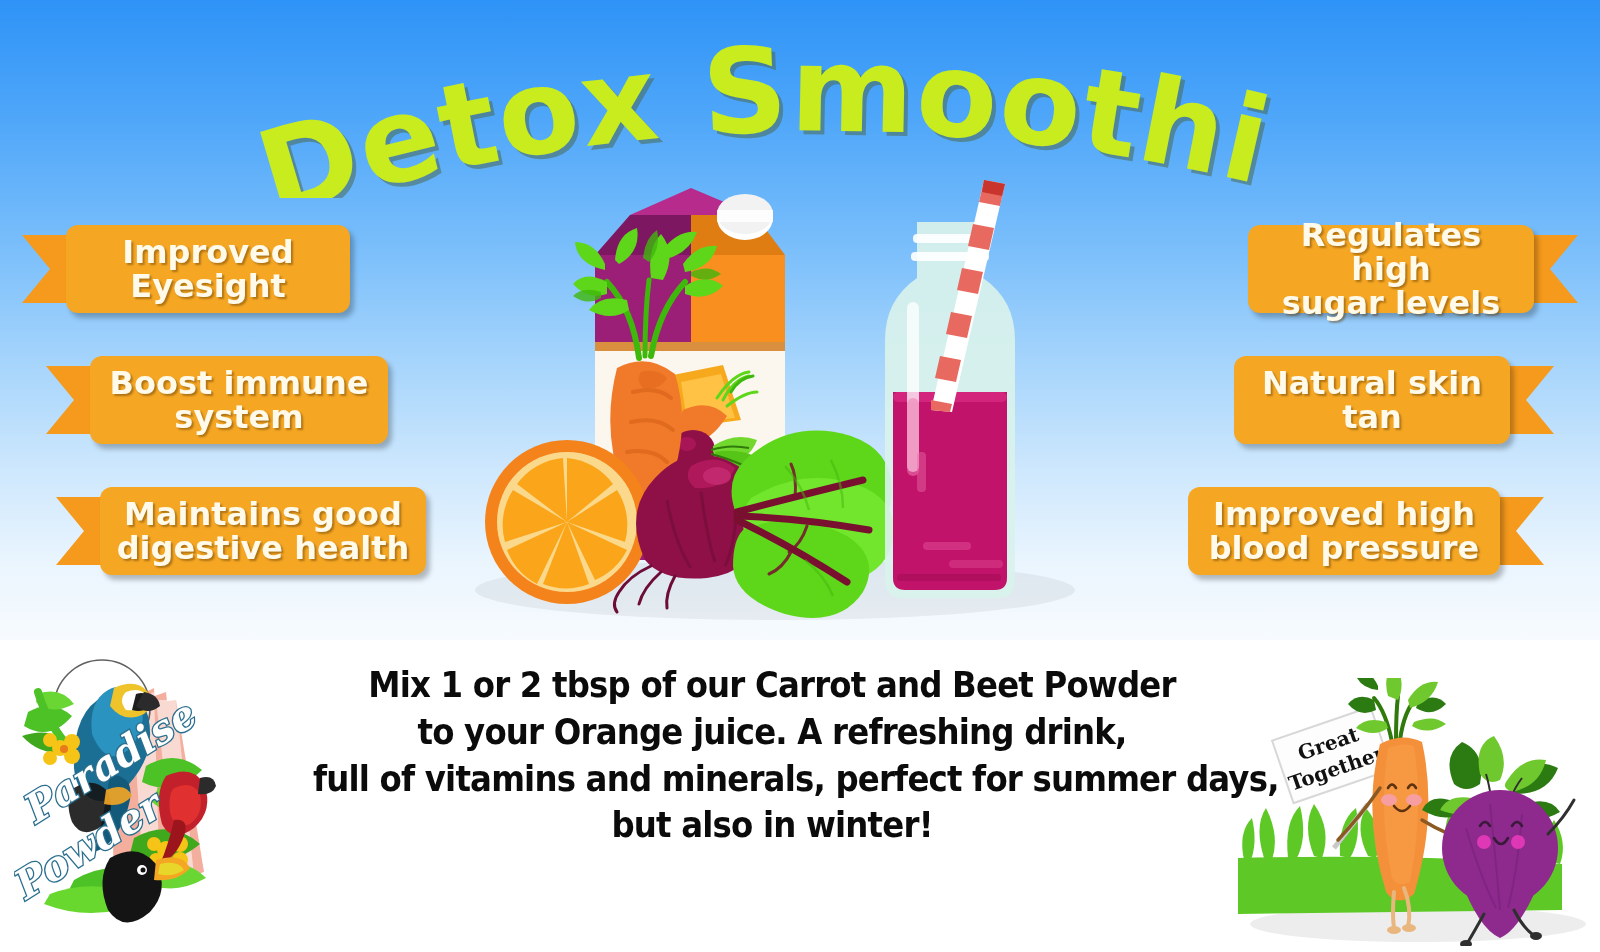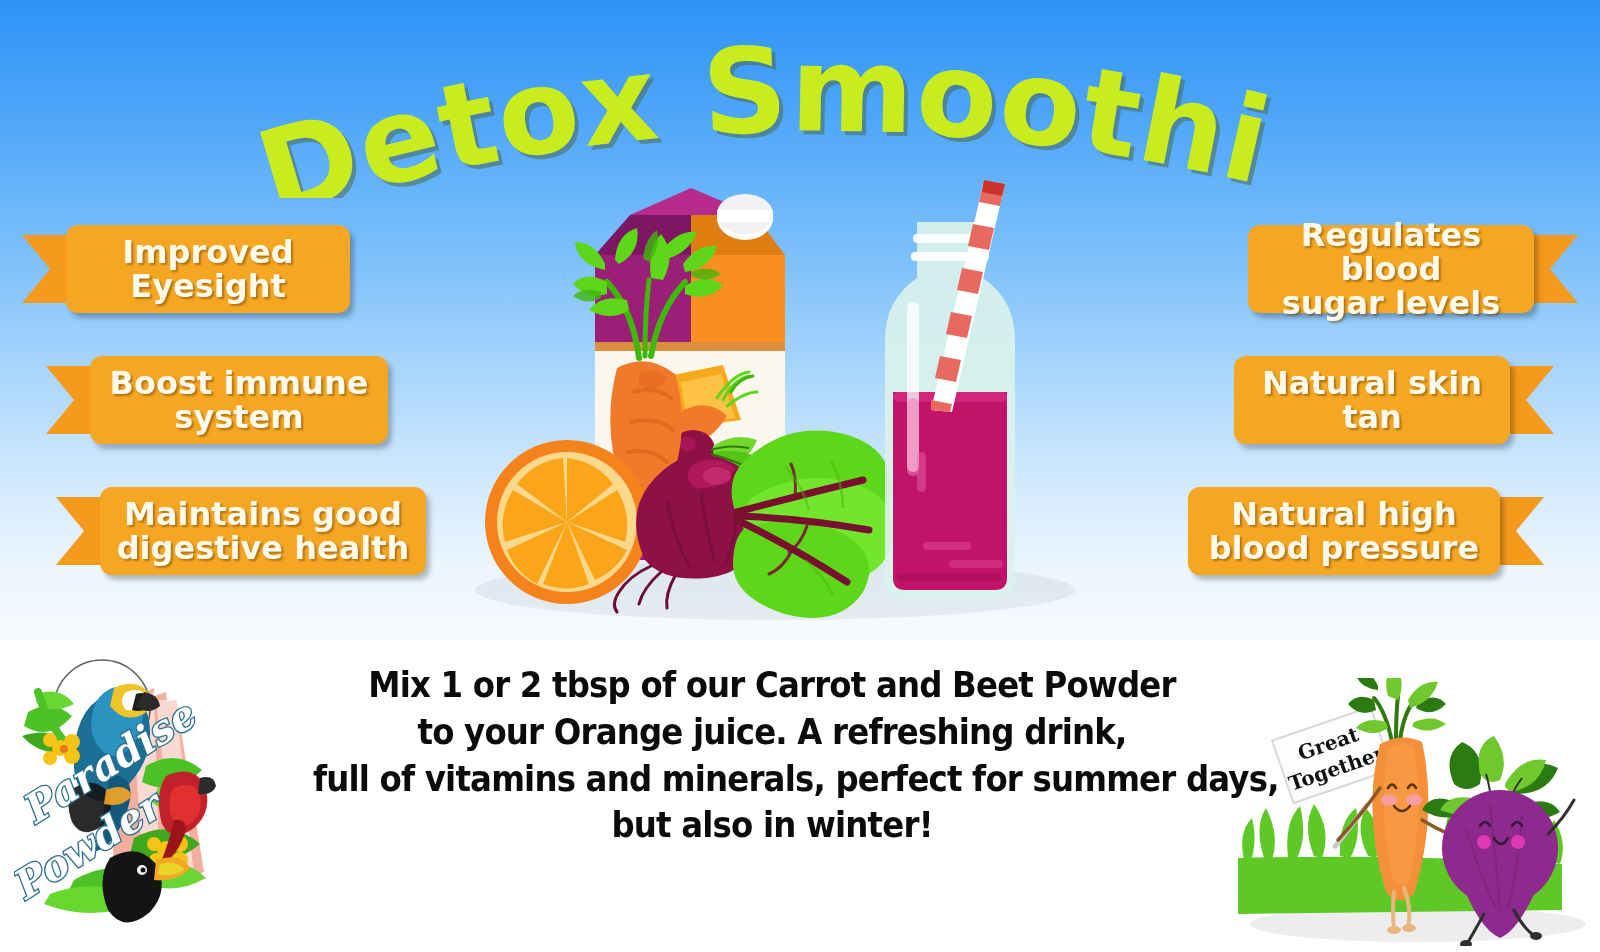--- a/index.html
+++ b/index.html
@@ -133,36 +133,36 @@
     <div class="tail"></div>
     <div class="plate">
       <span class="label">Boost immune
 system</span>
     </div>
   </div>
 
   <div class="banner right" id="b-sugar">
     <div class="tail"></div>
     <div class="plate">
-      <span class="label">Regulates blood
+      <span class="label">Regulates high
 sugar levels</span>
     </div>
   </div>
 
   <div class="banner right" id="b-tan">
     <div class="tail"></div>
     <div class="plate">
       <span class="label">Natural skin tan</span>
     </div>
   </div>
 
   <div class="banner right" id="b-press">
     <div class="tail"></div>
     <div class="plate">
-      <span class="label">Natural high
+      <span class="label">Improved high
 blood pressure</span>
     </div>
   </div>
 
   <div id="art">
     <svg width="650" height="480" viewBox="0 0 650 480" xmlns="http://www.w3.org/2000/svg">
 
       <ellipse cx="320" cy="430" rx="300" ry="30" fill="#000" opacity="0.055"></ellipse>
 
       <g>

